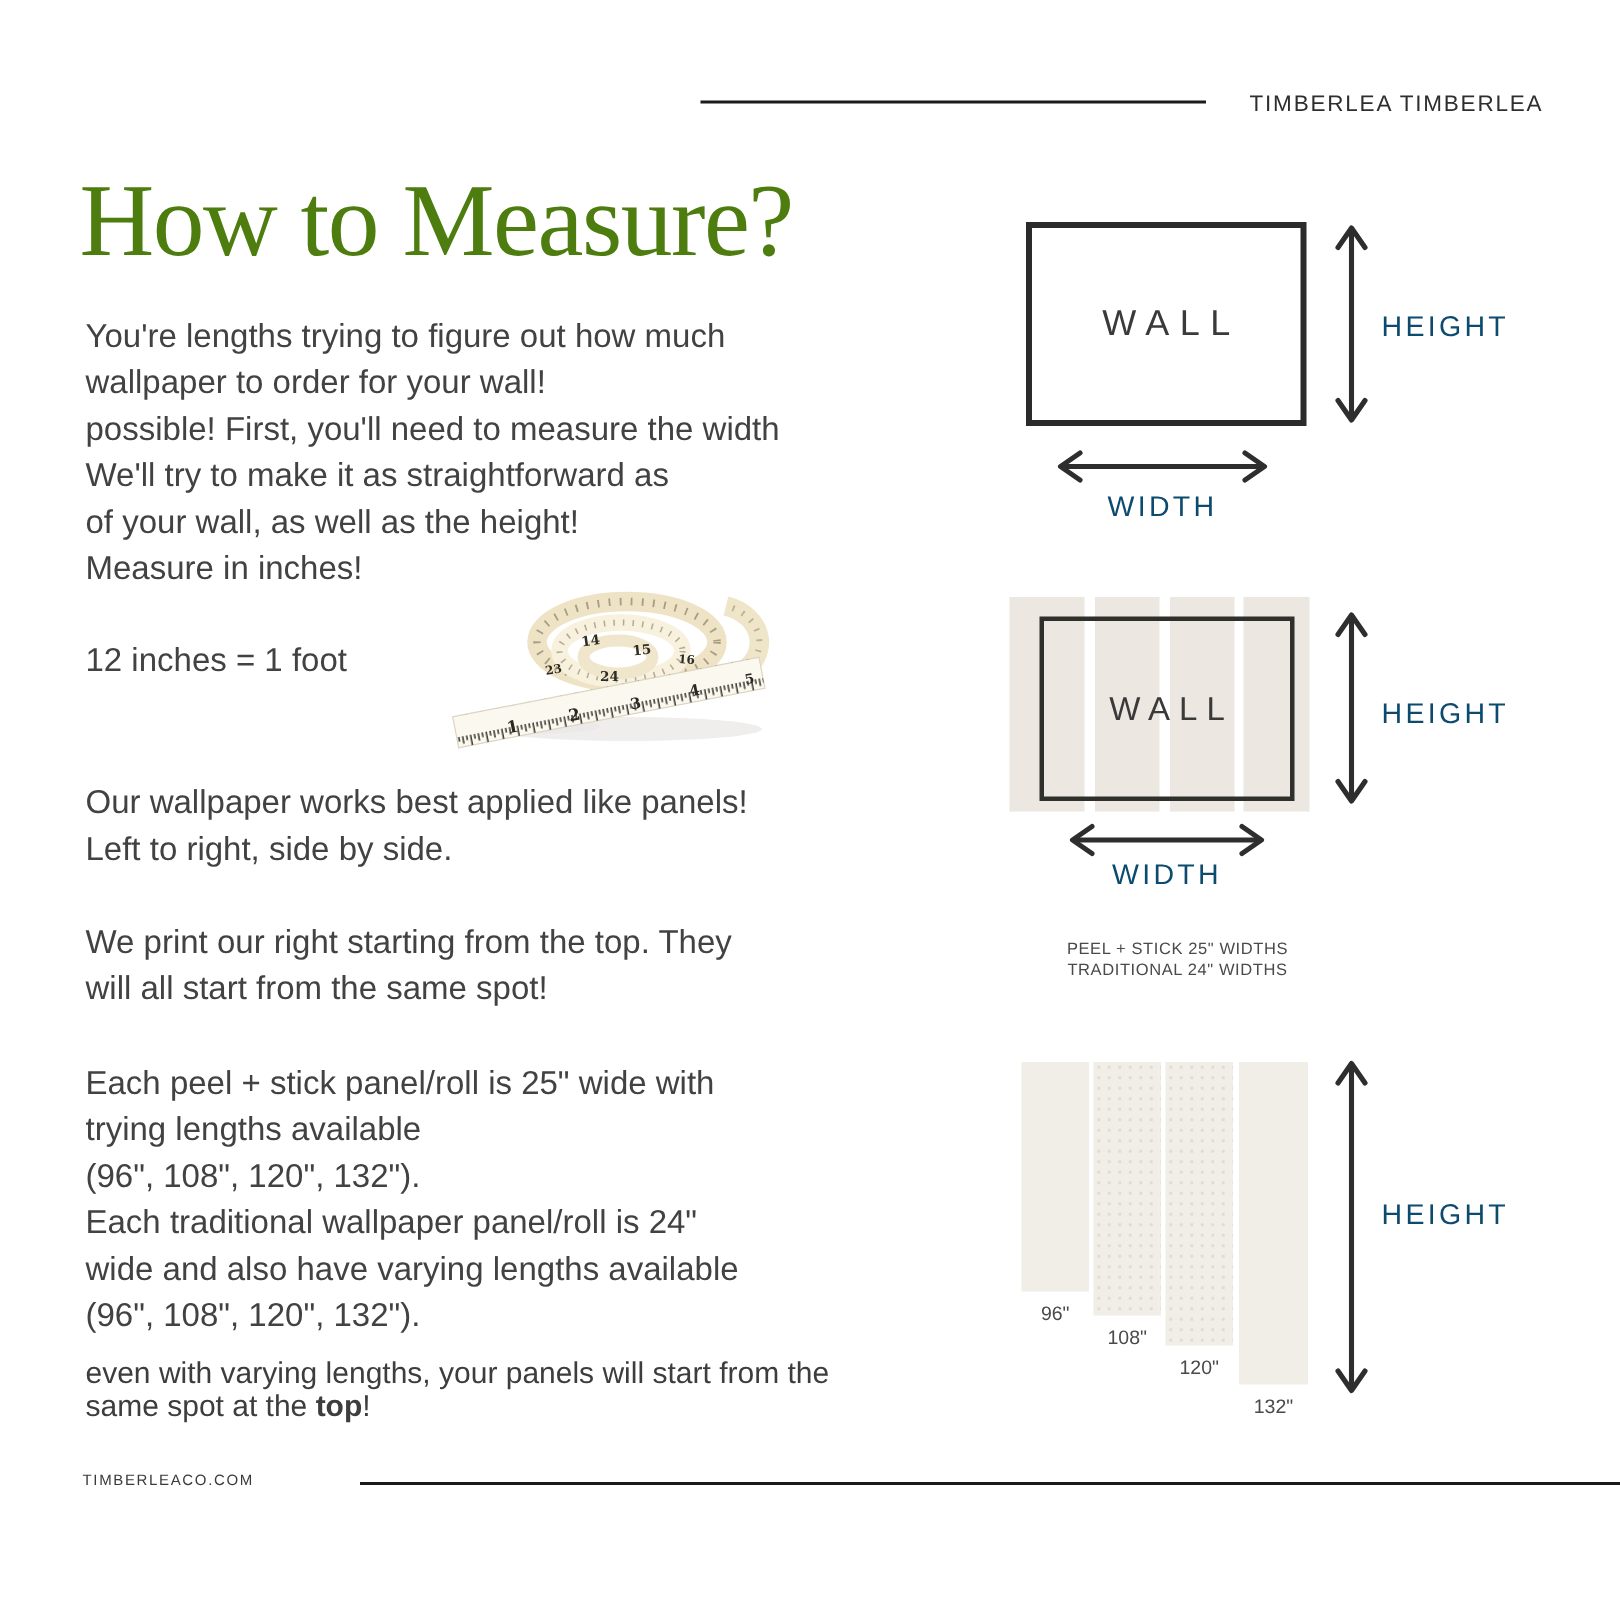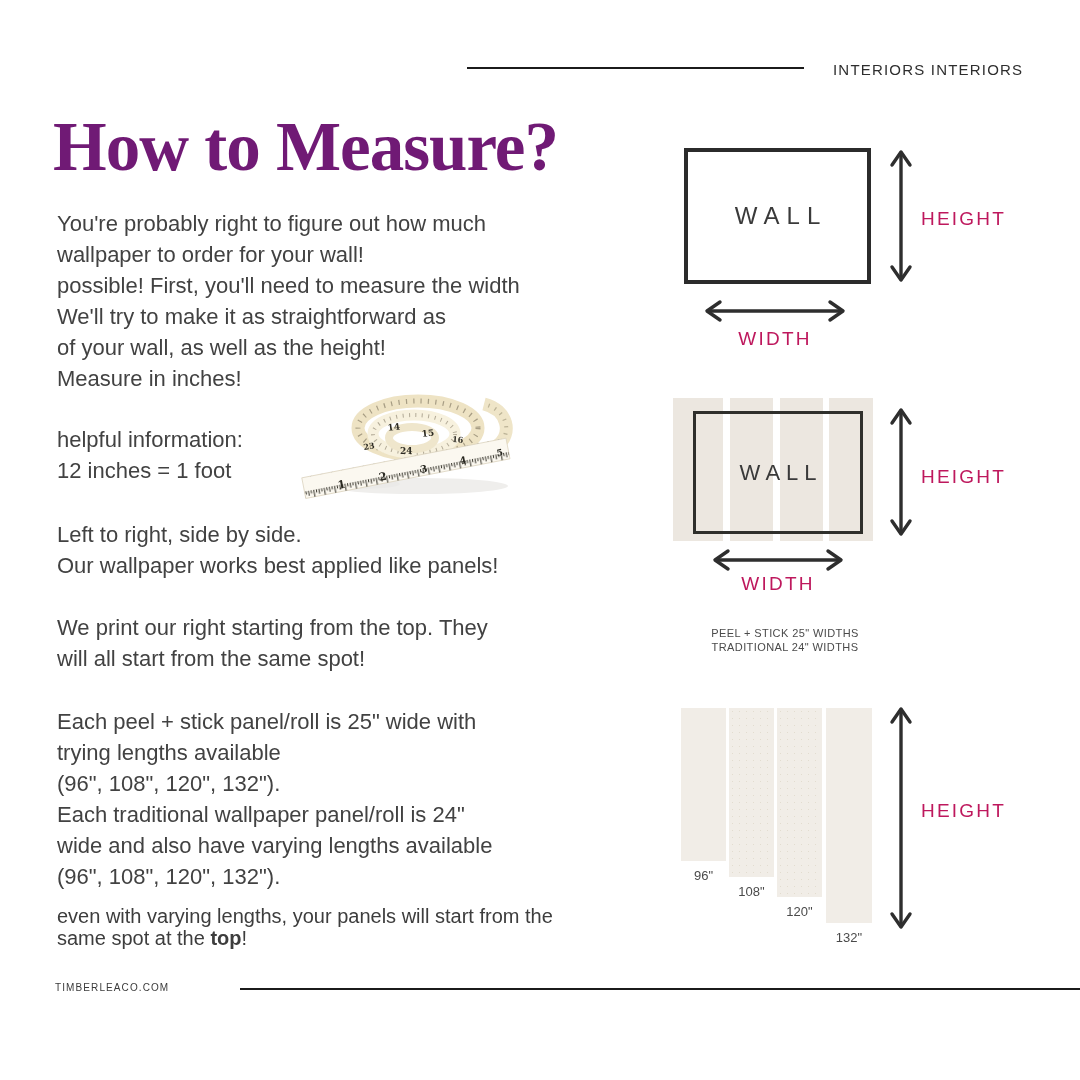--- a/index.html
+++ b/index.html
@@ -9,42 +9,42 @@
     font-family:"Liberation Sans", sans-serif; color:#424242; overflow:hidden;
   }
   .abs { position:absolute; }
 
   
   .brand-line { left:467px; top:67px; width:337px; height:2px; background:#1b1b1b; }
   .brand { left:833px; top:61px; font-size:15px; letter-spacing:1.2px; color:#2e2e2e; }
 
   
   .title {
-    left:53px; top:108px; font-family:"Liberation Serif", serif; font-weight:700;
-    font-size:69px; color:#701a75; letter-spacing:-1px;
+    left:53px; top:108px; font-family:"Liberation Serif", serif; font-weight:400;
+    font-size:69px; color:#4d7c0f; letter-spacing:-1px;
   }
 
   
   .copy { left:57px; width:520px; font-size:22px; color:#424242; }
   .copy .ln { line-height:31px; white-space:nowrap; }
   .intro  { top:208px; }
   .helpful{ top:424px; }
   .panels-para { top:519px; }
   .print-para  { top:612px; }
   .each-para   { top:706px; }
   .note { left:57px; top:905px; width:470px; font-size:20px; color:#3d3d3d; }
   .note .ln { line-height:22px; white-space:nowrap; }
   .note b { font-weight:bold; }
 
   
   .site { left:55px; top:982px; font-size:10px; letter-spacing:1.1px; color:#3a3a3a; }
   .footer-line { left:240px; top:988px; width:840px; height:2px; background:#1b1b1b; }
 
   
-  .dim-label { font-size:19px; letter-spacing:2.2px; color:#be185d; }
+  .dim-label { font-size:19px; letter-spacing:2.2px; color:#0c4a6e; }
   .arrow path { stroke:#2e2e2e; stroke-width:3.4; fill:none; stroke-linecap:round; stroke-linejoin:round; }
 
   
   .wall1 {
     left:684px; top:148px; width:187px; height:136px; border:4px solid #2b2b2b;
     display:flex; align-items:center; justify-content:center; background:#ffffff;
   }
   .wall-word { font-size:24px; letter-spacing:7px; color:#3a3a3a; padding-left:7px;text-align:right; }
 
   
@@ -68,35 +68,34 @@
   }
   .len-label { position:absolute; text-align:center; font-size:13px; color:#4a4a4a; }
 
   
   .tape { left:300px; top:384px; }
 </style>
 </head>
 <body>
 
 <div class="abs brand-line"></div>
-<div class="abs brand">INTERIORS INTERIORS</div>
+<div class="abs brand">TIMBERLEA TIMBERLEA</div>
 
 <h1 class="abs title">How to Measure?</h1>
 
 <div class="abs copy intro">
-  <div class="ln">You're probably right to figure out how much</div>
+  <div class="ln">You're lengths trying to figure out how much</div>
   <div class="ln">wallpaper to order for your wall!</div>
   <div class="ln">possible! First, you'll need to measure the width</div>
   <div class="ln">We'll try to make it as straightforward as</div>
   <div class="ln">of your wall, as well as the height!</div>
   <div class="ln">Measure in inches!</div>
 </div>
 
 <div class="abs copy helpful">
-  <div class="ln">helpful information:</div>
   <div class="ln">12 inches = 1 foot</div>
 </div>
 
 <svg class="abs tape" width="215" height="118" viewBox="0 0 215 118">
   <ellipse cx="118" cy="102" rx="90" ry="8" fill="#efeeec"></ellipse>
   <ellipse cx="60" cy="100" rx="40" ry="5" fill="#ebeae8"></ellipse>
 
   <path d="M197,62 C213,50 208,26 184,20" stroke="#efe5c8" stroke-width="13" fill="none"></path>
   <path d="M197,62 C213,50 208,26 184,20" stroke="#8a8166" stroke-width="4" fill="none" stroke-dasharray="1.2,6" opacity="0.5"></path>
 
@@ -126,22 +125,22 @@
       <text x="36" y="92" font-size="11">1</text>
       <text x="78" y="92" font-size="11">2</text>
       <text x="120" y="92" font-size="10">3</text>
       <text x="160" y="91" font-size="10">4</text>
       <text x="198" y="90" font-size="9">5</text>
     </g>
   </g>
 </svg>
 
 <div class="abs copy panels-para">
+  <div class="ln">Our wallpaper works best applied like panels!</div>
   <div class="ln">Left to right, side by side.</div>
-  <div class="ln">Our wallpaper works best applied like panels!</div>
 </div>
 
 <div class="abs copy print-para">
   <div class="ln">We print our right starting from the top. They</div>
   <div class="ln">will all start from the same spot!</div>
 </div>
 
 <div class="abs copy each-para">
   <div class="ln">Each peel + stick panel/roll is 25" wide with</div>
   <div class="ln">trying lengths available</div>

